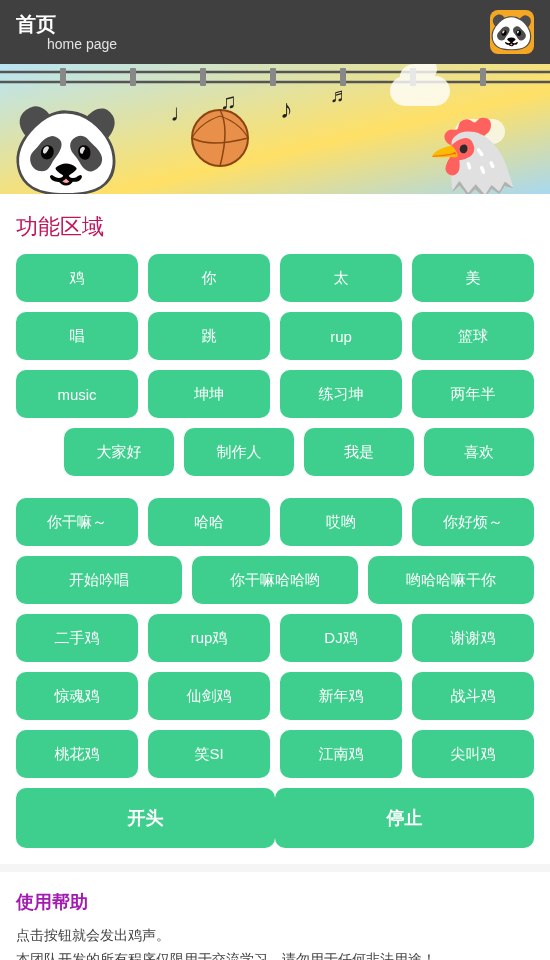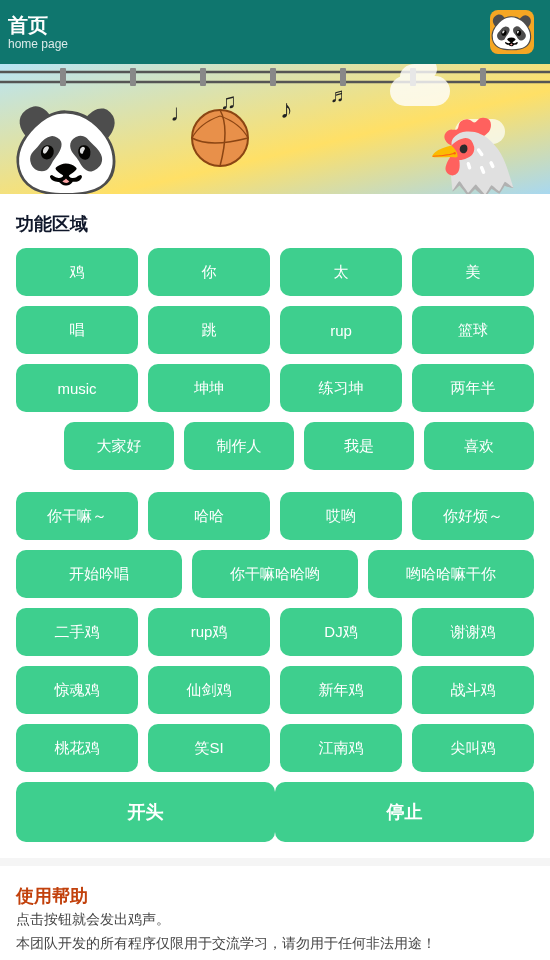--- a/index.html
+++ b/index.html
@@ -5,37 +5,38 @@
     * { box-sizing: border-box; margin: 0; padding: 0; }
     body {
       width: 550px;
       min-height: 960px;
       font-family: -apple-system, BlinkMacSystemFont, 'PingFang SC', 'Microsoft YaHei', sans-serif;
       background: #f5f5f5;
     }
 
     
     .header {
-      background: #0f766e;
-      padding: 10px 16px 10px 8px;
+      background: #404040;
+      padding: 10px 16px 10px 16px;
       display: flex;
       align-items: center;
       justify-content: space-between;
       min-height: 54px;
     }
     .header-left {}
     .header-title {
       font-size: 20px;
       font-weight: bold;
       color: #fff;
       line-height: 1.2;
     }
     .header-subtitle {
-      font-size: 12px;
+      font-size: 14px;
       color: rgba(255,255,255,0.85);
+      margin-left: 31px;
     }
     .header-avatar {
       width: 44px;
       height: 44px;
       border-radius: 8px;
       background: #f5a623;
       display: flex;
       align-items: center;
       justify-content: center;
       overflow: hidden;
@@ -91,23 +92,23 @@
     }
 
     
     .main-content {
       background: #fff;
       margin: 0;
       padding: 0 16px 16px 16px;
     }
 
     .section-title {
-      font-size: 18px;
-      font-weight: bold;
-      color: #0f172a;
+      font-size: 22px;
+      font-weight: normal;
+      color: #be185d;
       padding: 18px 0 12px 0;
     }
 
     .button-grid {
       display: grid;
       grid-template-columns: repeat(4, 1fr);
       gap: 10px;
       margin-bottom: 10px;
     }
     .button-grid.three-col {
@@ -151,22 +152,22 @@
 
     
     .help-section {
       background: #fff;
       margin-top: 8px;
       padding: 18px 16px 20px 16px;
     }
     .help-title {
       font-size: 18px;
       font-weight: bold;
-      color: #c2410c;
-      margin-bottom: 0;
+      color: #a21caf;
+      margin-bottom: 10px;
     }
     .help-text {
       font-size: 14px;
       color: #444;
       line-height: 1.7;
     }
 
     
     .panda-face {
       font-size: 36px;

